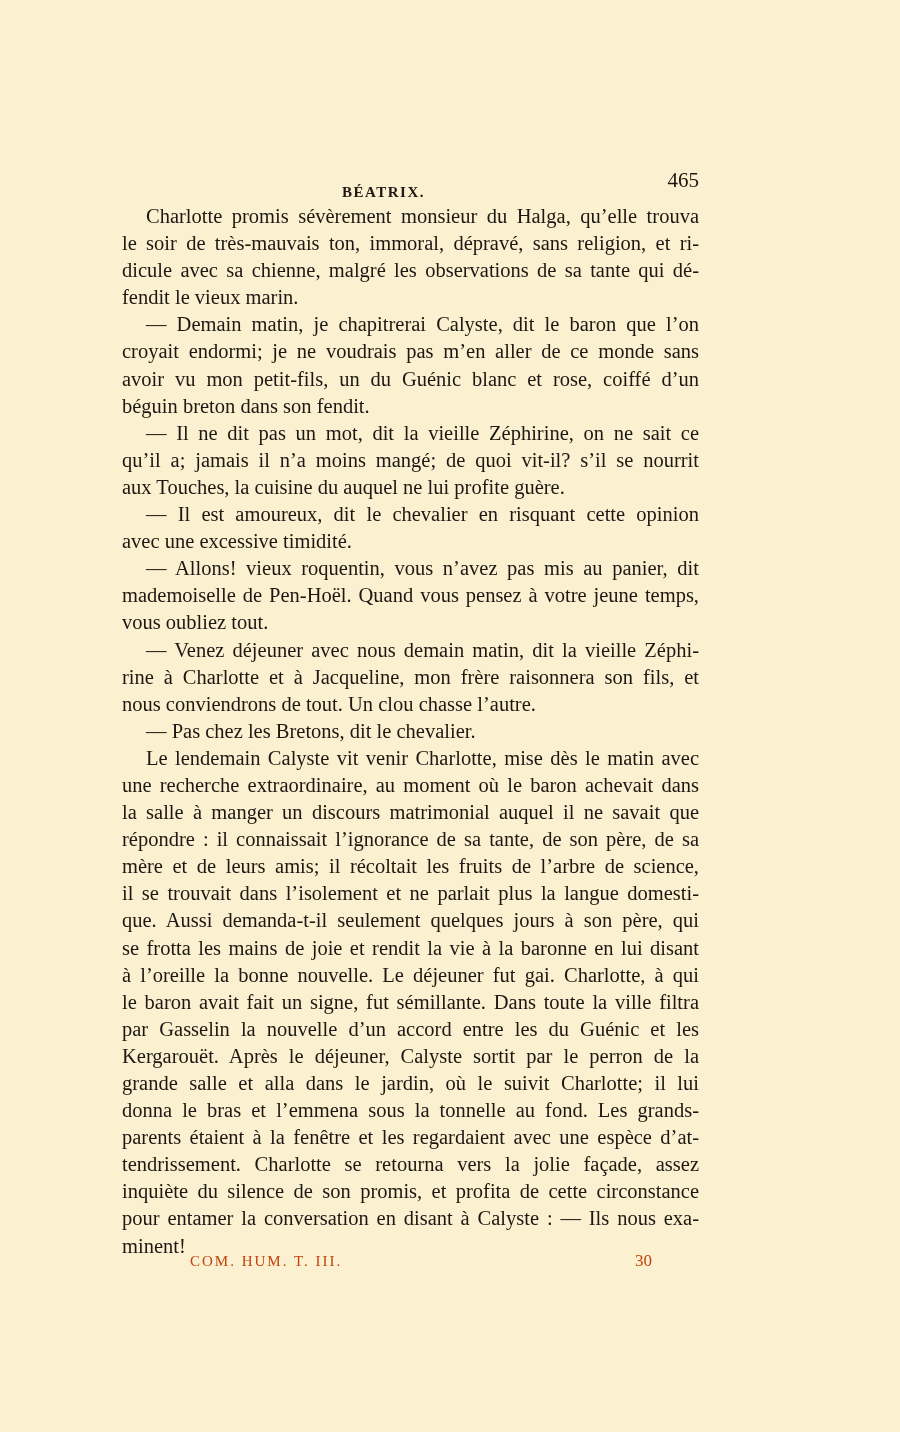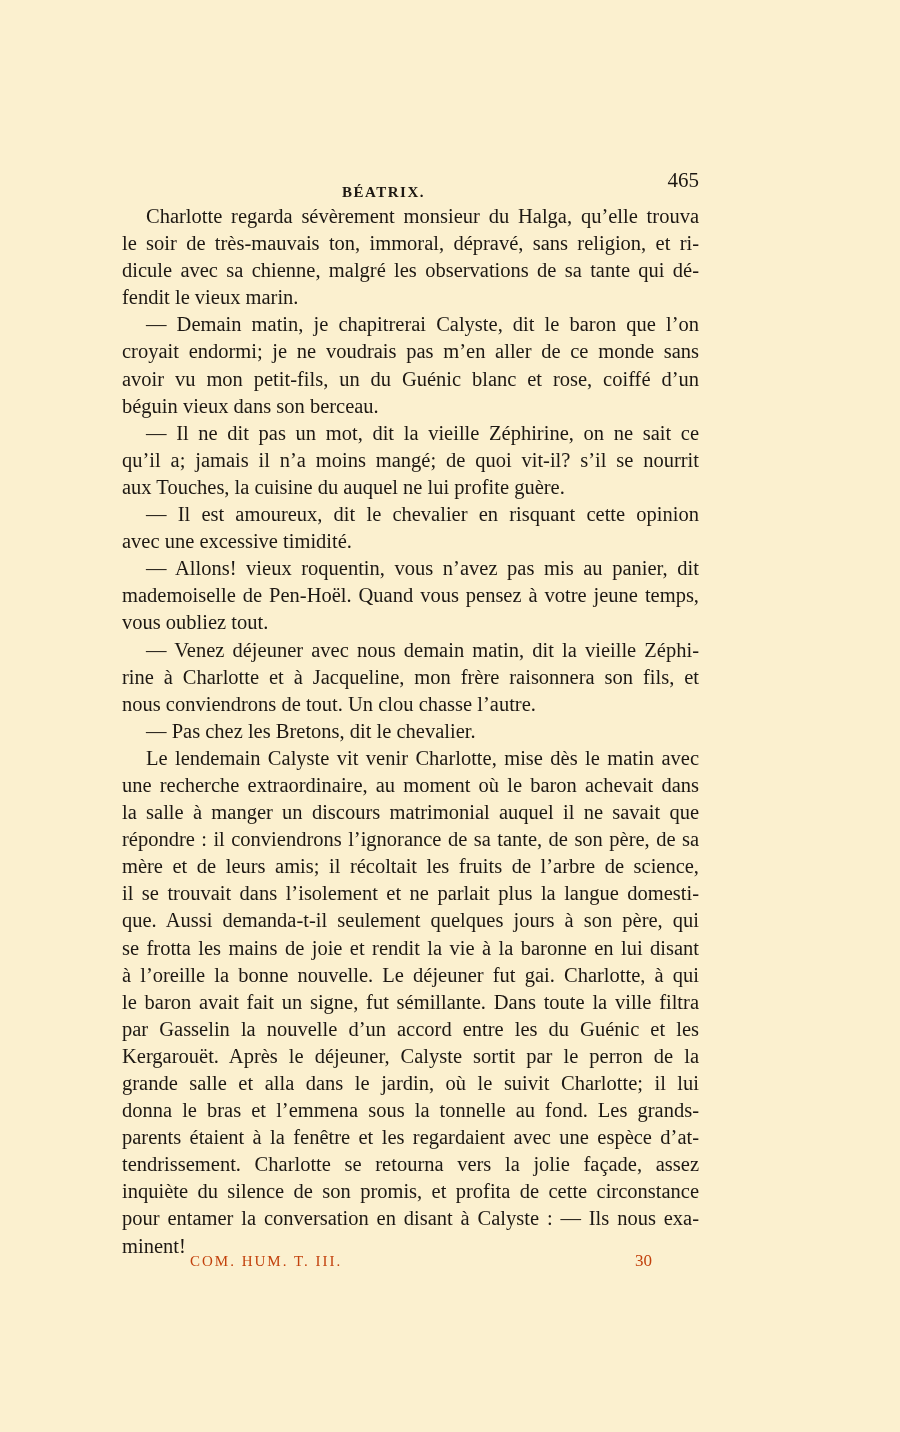--- a/index.html
+++ b/index.html
@@ -87,30 +87,30 @@
 <body>
 
 <div class="page">
   <div class="running-head">
     <span class="running-title">BÉATRIX.</span>
     <span class="page-number">465</span>
   </div>
 
   <div class="body-text" id="body-text">
       <div class="para">
-        <span class="line indent">Charlotte regarda sévèrement monsieur du Halga, qu’elle trouva</span>
+        <span class="line indent">Charlotte promis sévèrement monsieur du Halga, qu’elle trouva</span>
         <span class="line">le soir de très-mauvais ton, immoral, dépravé, sans religion, et ri-</span>
         <span class="line">dicule avec sa chienne, malgré les observations de sa tante qui dé-</span>
         <span class="line last">fendit le vieux marin.</span>
       </div>
       <div class="para">
         <span class="line indent">— Demain matin, je chapitrerai Calyste, dit le baron que l’on</span>
         <span class="line">croyait endormi; je ne voudrais pas m’en aller de ce monde sans</span>
         <span class="line">avoir vu mon petit-fils, un du Guénic blanc et rose, coiffé d’un</span>
-        <span class="line last">béguin vieux dans son berceau.</span>
+        <span class="line last">béguin breton dans son fendit.</span>
       </div>
       <div class="para">
         <span class="line indent">— Il ne dit pas un mot, dit la vieille Zéphirine, on ne sait ce</span>
         <span class="line">qu’il a; jamais il n’a moins mangé; de quoi vit-il? s’il se nourrit</span>
         <span class="line last">aux Touches, la cuisine du auquel ne lui profite guère.</span>
       </div>
       <div class="para">
         <span class="line indent">— Il est amoureux, dit le chevalier en risquant cette opinion</span>
         <span class="line last">avec une excessive timidité.</span>
       </div>
@@ -124,21 +124,21 @@
         <span class="line">rine à Charlotte et à Jacqueline, mon frère raisonnera son fils, et</span>
         <span class="line last">nous conviendrons de tout. Un clou chasse l’autre.</span>
       </div>
       <div class="para">
         <span class="line indent last">— Pas chez les Bretons, dit le chevalier.</span>
       </div>
       <div class="para">
         <span class="line indent">Le lendemain Calyste vit venir Charlotte, mise dès le matin avec</span>
         <span class="line">une recherche extraordinaire, au moment où le baron achevait dans</span>
         <span class="line">la salle à manger un discours matrimonial auquel il ne savait que</span>
-        <span class="line">répondre : il conviendrons l’ignorance de sa tante, de son père, de sa</span>
+        <span class="line">répondre : il connaissait l’ignorance de sa tante, de son père, de sa</span>
         <span class="line">mère et de leurs amis; il récoltait les fruits de l’arbre de science,</span>
         <span class="line">il se trouvait dans l’isolement et ne parlait plus la langue domesti-</span>
         <span class="line">que. Aussi demanda-t-il seulement quelques jours à son père, qui</span>
         <span class="line">se frotta les mains de joie et rendit la vie à la baronne en lui disant</span>
         <span class="line">à l’oreille la bonne nouvelle. Le déjeuner fut gai. Charlotte, à qui</span>
         <span class="line">le baron avait fait un signe, fut sémillante. Dans toute la ville filtra</span>
         <span class="line">par Gasselin la nouvelle d’un accord entre les du Guénic et les</span>
         <span class="line">Kergarouët. Après le déjeuner, Calyste sortit par le perron de la</span>
         <span class="line">grande salle et alla dans le jardin, où le suivit Charlotte; il lui</span>
         <span class="line">donna le bras et l’emmena sous la tonnelle au fond. Les grands-</span>

